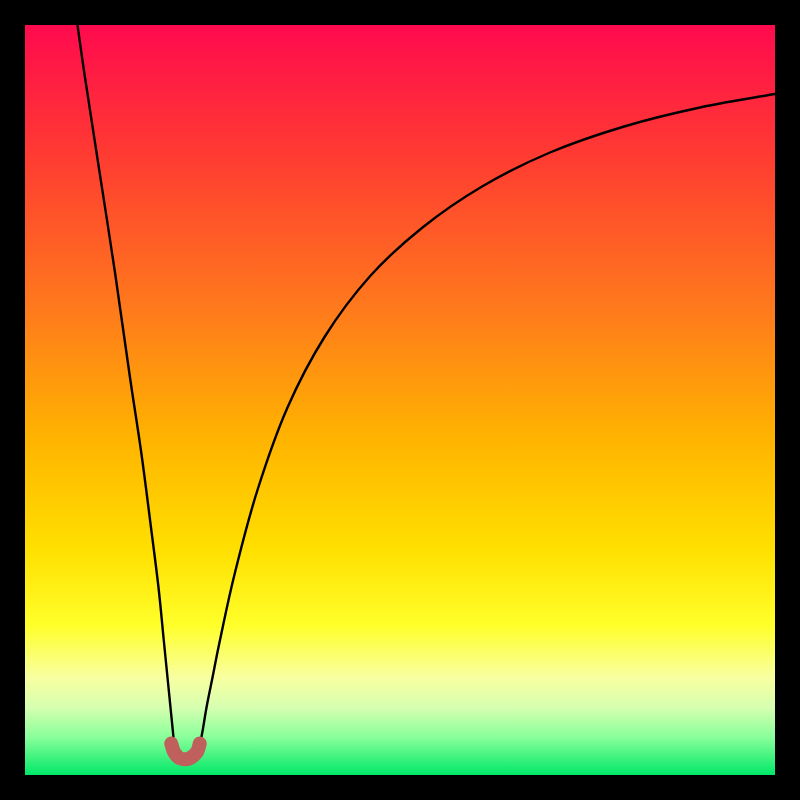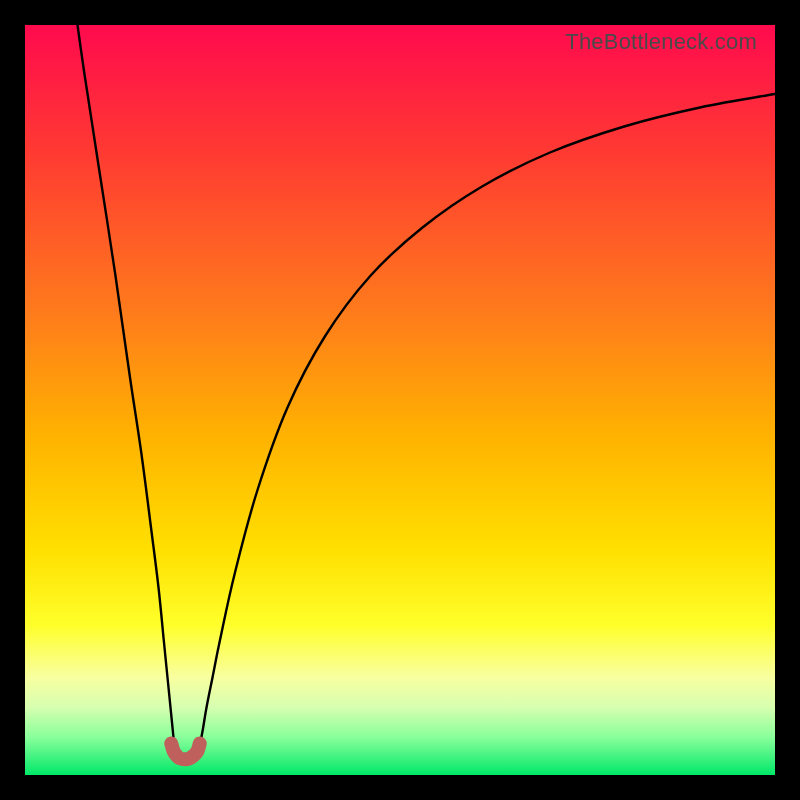--- a/index.html
+++ b/index.html
@@ -43,20 +43,19 @@
     width: 750px;
     height: 750px;
     overflow: visible;
   }
 </style>
 </head>
 <body>
 
 <div class="frame">
   <div class="plot" id="plot" style="background: linear-gradient(rgb(255, 10, 78) 0%, rgb(255, 58, 50) 17%, rgb(255, 122, 28) 38%, rgb(255, 179, 0) 55%, rgb(255, 224, 0) 70%, rgb(255, 255, 42) 80%, rgb(248, 255, 160) 87%, rgb(214, 255, 176) 91%, rgb(136, 255, 154) 95%, rgb(0, 232, 104) 100%);">
-    <div class="watermark">TheBottleneck.com</div>
     <svg class="curve" id="curve-svg" viewBox="0 0 750 750" preserveAspectRatio="none">
         <path d="M 52.50000000000001 0 C 53.85000000000001 9.45, 55.95 25.5, 60 52.5 C 64.05 79.5, 69.6 114.9, 75 150 C 80.4 185.1, 84.6 211.04999999999995, 90 247.49999999999994 C 95.4 283.94999999999993, 100.27500000000002 320.1, 105.00000000000001 352.5 C 109.72500000000001 384.9, 112.47 400.5, 116.25 427.5 C 120.03 454.5, 122.89500000000001 478.2, 126.00000000000001 502.5 C 129.10500000000002 526.8, 131.20500000000004 542.25, 133.50000000000003 562.5 C 135.79500000000002 582.75, 137.13 598.8, 138.75 615 C 140.37 631.2, 141.285 640.35, 142.5 652.5 C 143.715 664.65, 144.55499999999998 673.05, 145.49999999999997 682.5 C 146.44499999999996 691.95, 147.07499999999996 698.25, 147.74999999999997 705 C 148.42499999999998 711.75, 148.845 715.95, 149.25 720 C 149.655 724.05, 149.595 725.88, 150 727.5 C 150.405 729.12, 151.23 728.73, 151.5 729" fill="none" stroke="#000000" stroke-width="2.4" stroke-linecap="round"></path>
         <path d="M 171 729 C 171.27 728.73, 171.825 729.12, 172.5 727.5 C 173.175 725.88, 173.805 724.05, 174.75 720 C 175.695 715.95, 176.535 711.75, 177.75 705 C 178.965 698.25, 179.745 691.95, 181.5 682.5 C 183.255 673.05, 185.07 664.65, 187.5 652.5 C 189.93 640.35, 190.95 633.9, 195 615 C 199.05 596.1, 203.25000000000003 574.5, 210.00000000000003 547.5 C 216.75000000000003 520.5, 223.05 494.7, 232.5 465 C 241.95 435.3, 250.35 410.175, 262.5 382.5 C 274.65 354.825, 285.15 334.875, 300 311.25 C 314.85 287.625, 327.45 270.825, 345 251.25 C 362.55 231.675, 377.25 218.7, 397.5 202.5 C 417.75 186.3, 434.55 174.75, 457.5 161.25 C 480.45 147.75, 499.35 138.3, 525 127.5 C 550.65 116.7, 573 109.35, 600 101.25 C 627 93.15, 648 88.30499999999998, 675 82.5 C 702 76.69500000000002, 736.5 71.43000000000009, 750 69.00000000000011" fill="none" stroke="#000000" stroke-width="2.4" stroke-linecap="round"></path>
         <path d="M 146.25 718.5 C 146.655 719.85, 147.555 723.84, 148.5 726 C 149.445 728.16, 150.285 729.15, 151.5 730.5 C 152.715 731.85, 153.765 732.825, 155.25 733.5 C 156.735 734.175, 158.13 734.25, 159.75 734.25 C 161.37 734.25, 162.62999999999997 734.175, 164.24999999999997 733.5 C 165.86999999999998 732.825, 167.265 731.85, 168.75 730.5 C 170.235 729.15, 171.42 728.16, 172.5 726 C 173.58 723.84, 174.345 719.85, 174.75 718.5" fill="none" stroke="#c0605c" stroke-width="14" stroke-linecap="round" stroke-linejoin="round"></path>
       </svg>
   </div>
 </div>
 
 </body></html>

